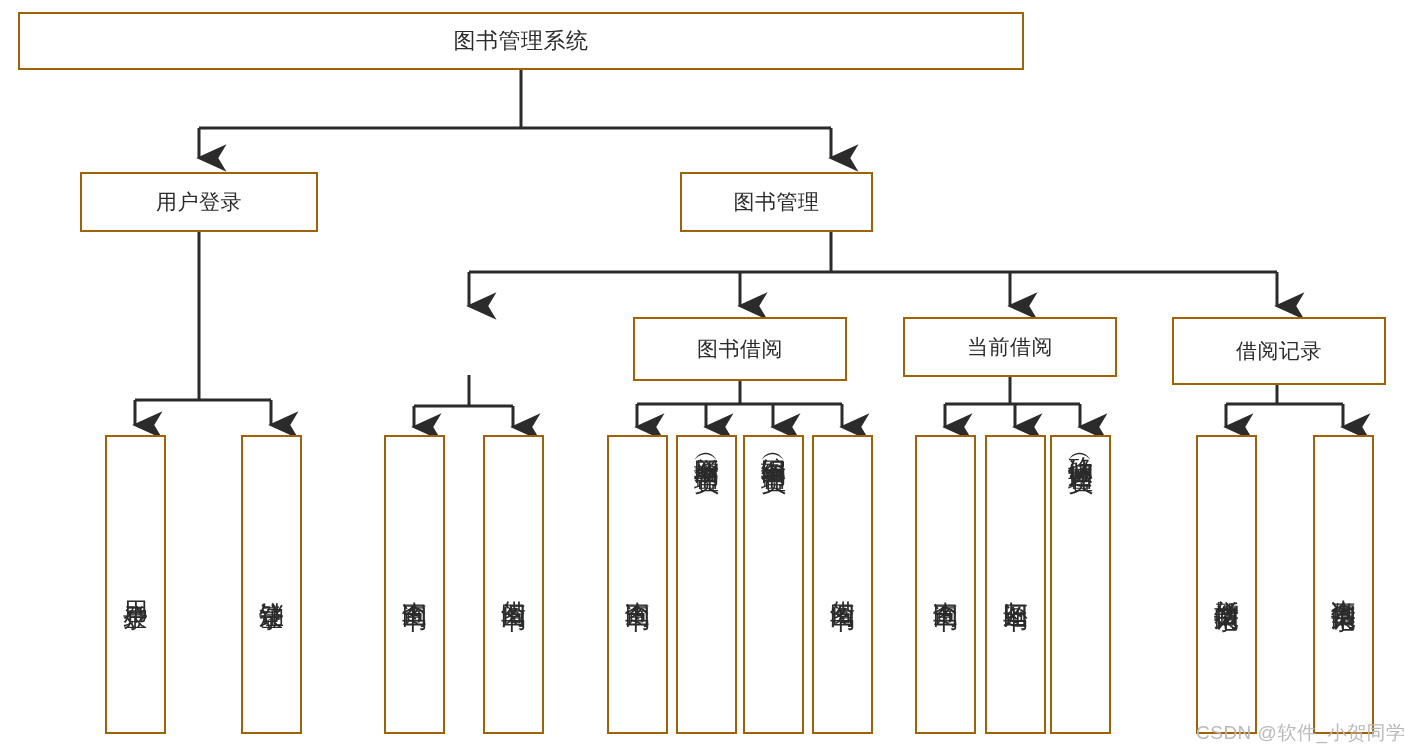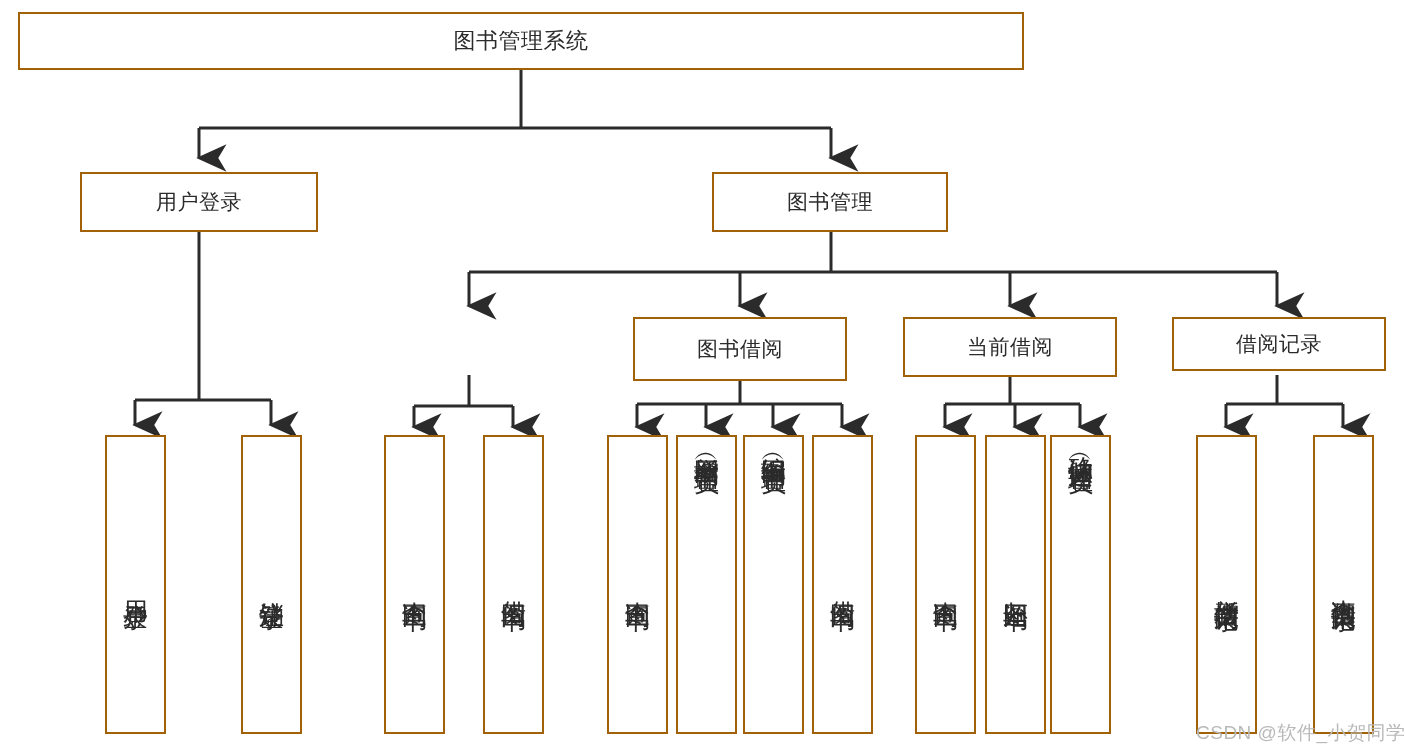--- a/index.html
+++ b/index.html
@@ -115,31 +115,31 @@
     </g>
   </svg>
 
   <div class="node root h-node" style="left:18px;top:12px;width:1006px;height:58px;">
     <span class="lbl">图书管理系统</span>
   </div>
 
   <div class="node h-node" style="left:80px;top:172px;width:238px;height:60px;">
     <span class="lbl">用户登录</span>
   </div>
-  <div class="node h-node" style="left:712px;top:172px;width:236px;height:60px;justify-content:center;">
+  <div class="node h-node" style="left:680px;top:172px;width:193px;height:60px;justify-content:center;">
     <span class="lbl">图书管理</span>
   </div>
 
   <div class="node h-node" style="left:633px;top:317px;width:214px;height:64px;">
     <span class="lbl">图书借阅</span>
   </div>
   <div class="node h-node" style="left:903px;top:317px;width:214px;height:60px;">
     <span class="lbl">当前借阅</span>
   </div>
-  <div class="node h-node" style="left:1172px;top:317px;width:214px;height:54px;">
+  <div class="node h-node" style="left:1172px;top:317px;width:214px;height:68px;">
     <span class="lbl">借阅记录</span>
   </div>
 
   <div class="node leaf mid" style="left:105px;top:435px;width:61px;height:299px;">
     <span class="lbl">用户登录</span>
   </div>
   <div class="node leaf mid" style="left:241px;top:435px;width:61px;height:299px;">
     <span class="lbl">注销登录</span>
   </div>
 

